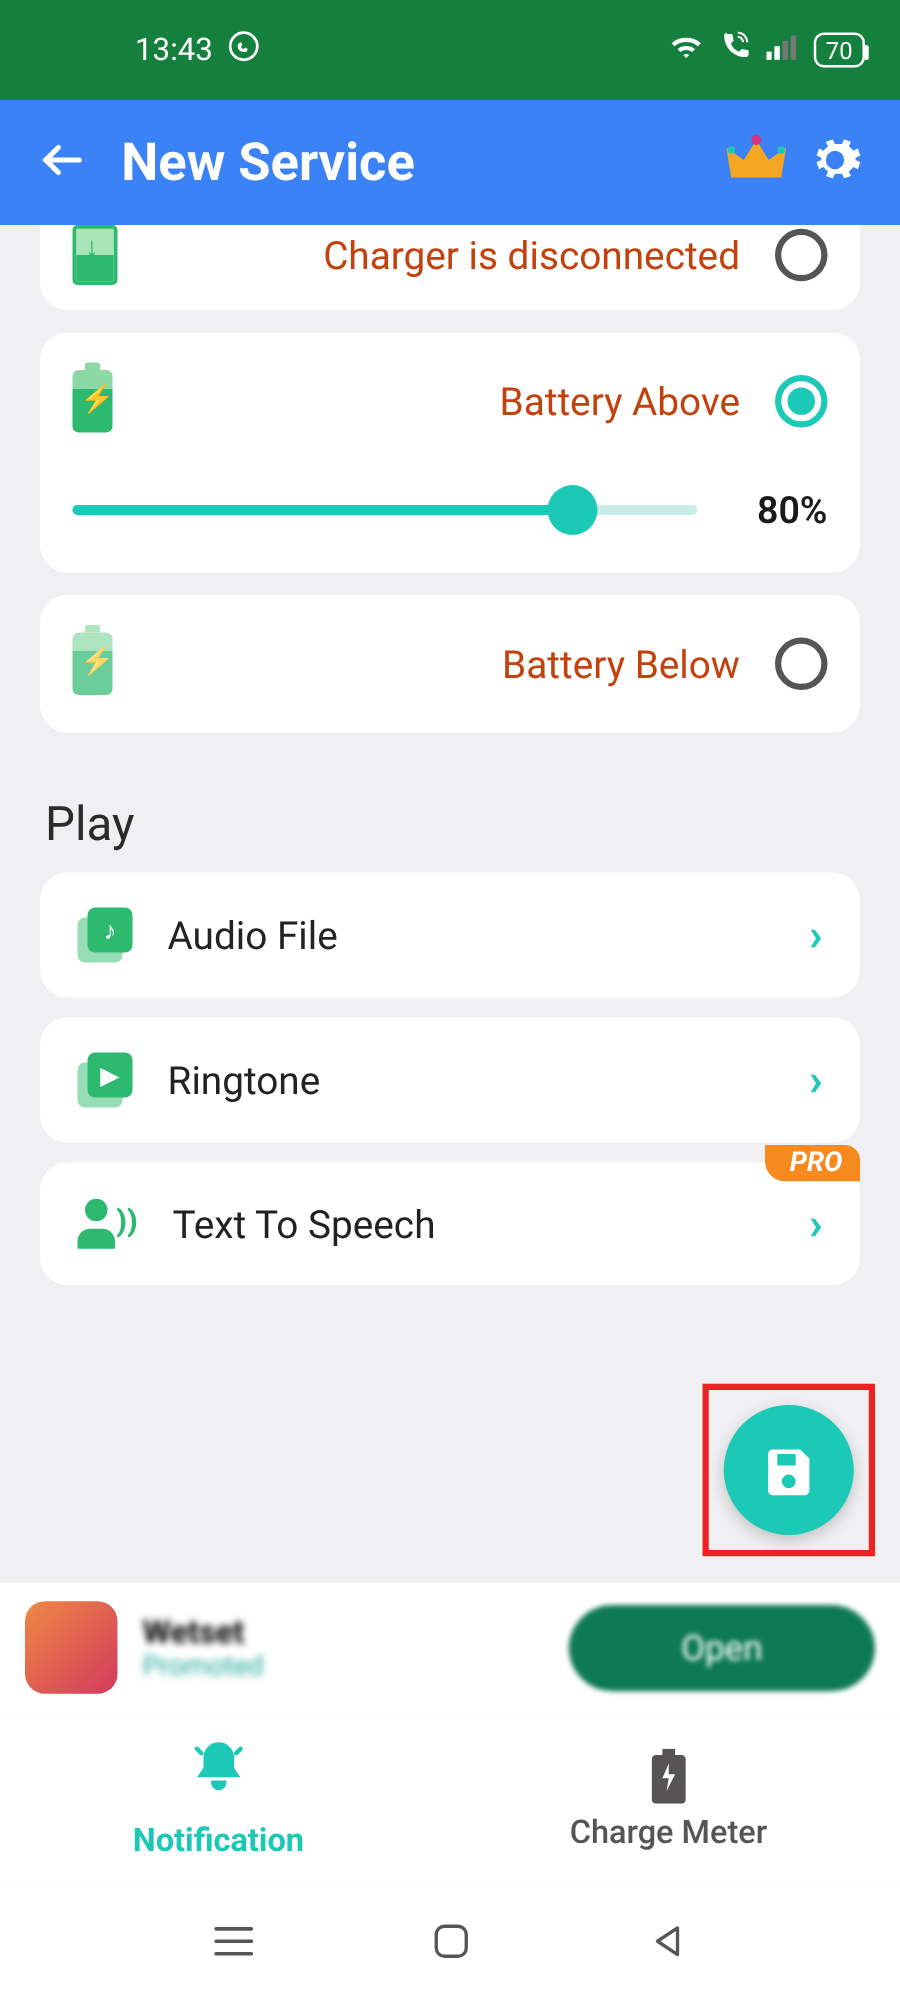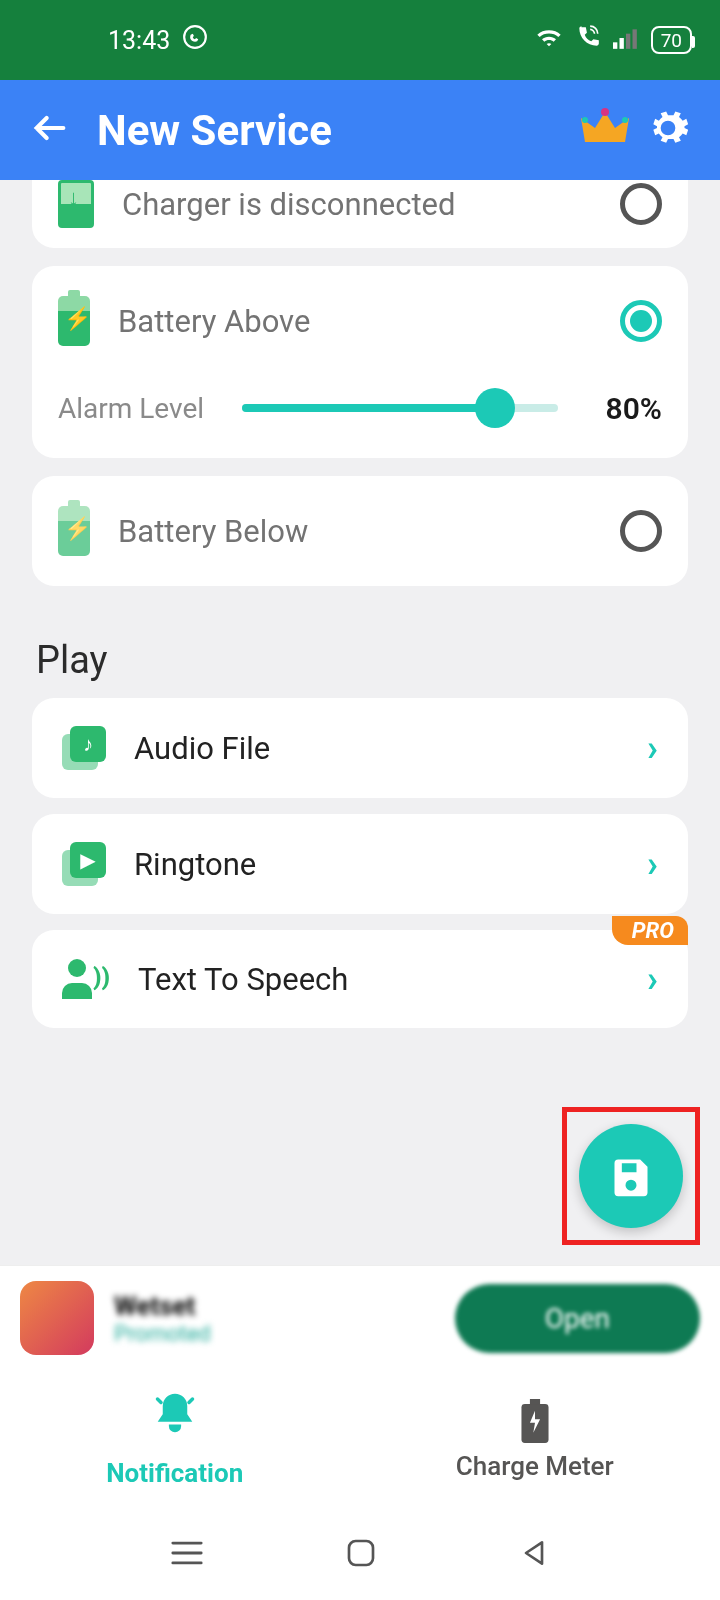--- a/index.html
+++ b/index.html
@@ -8,21 +8,21 @@
   .statusbar-left { display:flex; align-items:center; gap:12px; }
   .statusbar-right { display:flex; align-items:center; gap:12px; }
   .battery-pill { border:2px solid #fff; border-radius:8px; padding:0 8px; font-size:19px; height:28px; display:flex; align-items:flex-end; position:relative; }
   .battery-pill::after { content:""; position:absolute; right:-5px; top:8px; width:3px; height:12px; background:#fff; border-radius:0 2px 2px 0; }
   .appbar { background:#3b82f6; height:100px; display:flex; align-items:center; padding:0 30px; gap:17px; }
   .appbar-title { color:#fff; font-size:42px; font-weight:700; flex:1; margin-left:10px; }
   .content { padding: 0 32px; background:#f0f0f2; height: 1085px; overflow:hidden; position:relative; }
   .card { background:#fff; border-radius:22px; margin-top:18px; padding:30px 26px; }
   .card-partial { background:#fff; border-radius:0 0 22px 22px; margin-top:0; padding:0 26px 20px 26px; }
   .row { display:flex; align-items:center; gap:28px; }
-  .row-label { font-size:31px; color:#737373; flex:1; }
+  .row-label { font-size:31px; color:#c2410c; flex:1;text-align:right; }
   .radio { width:42px; height:42px; border-radius:50%; border:5px solid #555; }
   .radio.selected { border-color:#1cc9b6; display:flex; align-items:center; justify-content:center; }
   .radio.selected::after { content:""; width:22px; height:22px; background:#1cc9b6; border-radius:50%; }
   .slider-row { display:flex; align-items:center; gap:24px; margin-top:42px; }
   .slider-label { color:#8a8a8a; font-size:28px; width:160px; }
   .slider-track { flex:1; position:relative; height:40px; display:flex; align-items:center; }
   .slider-bg { position:absolute; height:8px; width:100%; background:#c9ece7; border-radius:4px; }
   .slider-fill { position:absolute; height:8px; width:80%; background:#1cc9b6; border-radius:4px; }
   .slider-thumb { position:absolute; left:calc(80% - 20px); width:40px; height:40px; background:#1cc9b6; border-radius:50%; }
   .slider-value { font-size:30px; font-weight:600; color:#1a1a1a; width:80px; text-align:right; }
@@ -129,21 +129,20 @@
     </div>
   </div>
 
   <div class="card">
     <div class="row">
       <span class="ico-batt"></span>
       <span class="row-label">Battery Above</span>
       <span class="radio selected"></span>
     </div>
     <div class="slider-row">
-      <span class="slider-label">Alarm Level</span>
       <div class="slider-track">
         <div class="slider-bg"></div>
         <div class="slider-fill"></div>
         <div class="slider-thumb"></div>
       </div>
       <span class="slider-value">80%</span>
     </div>
   </div>
 
   <div class="card">

